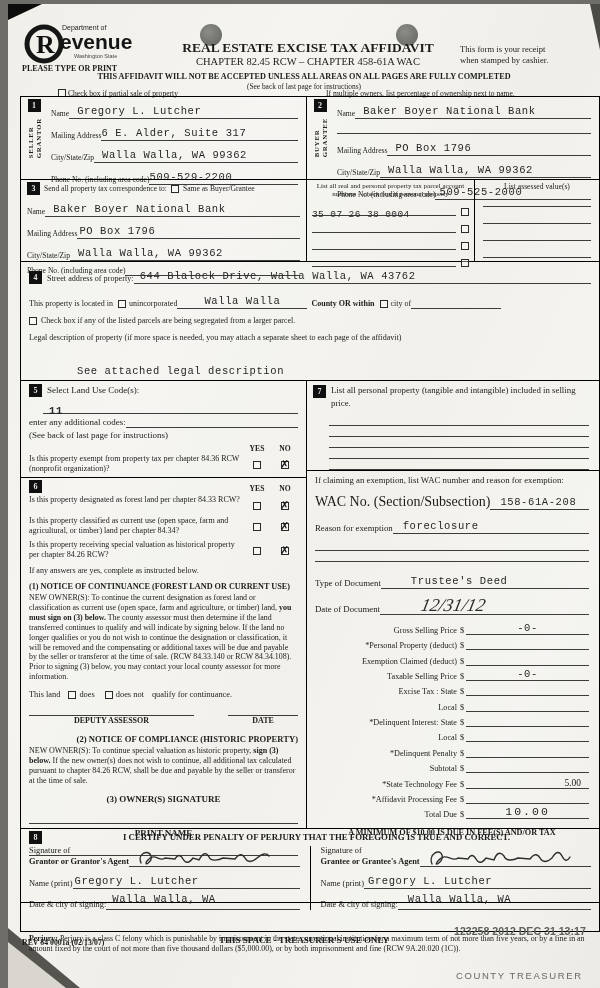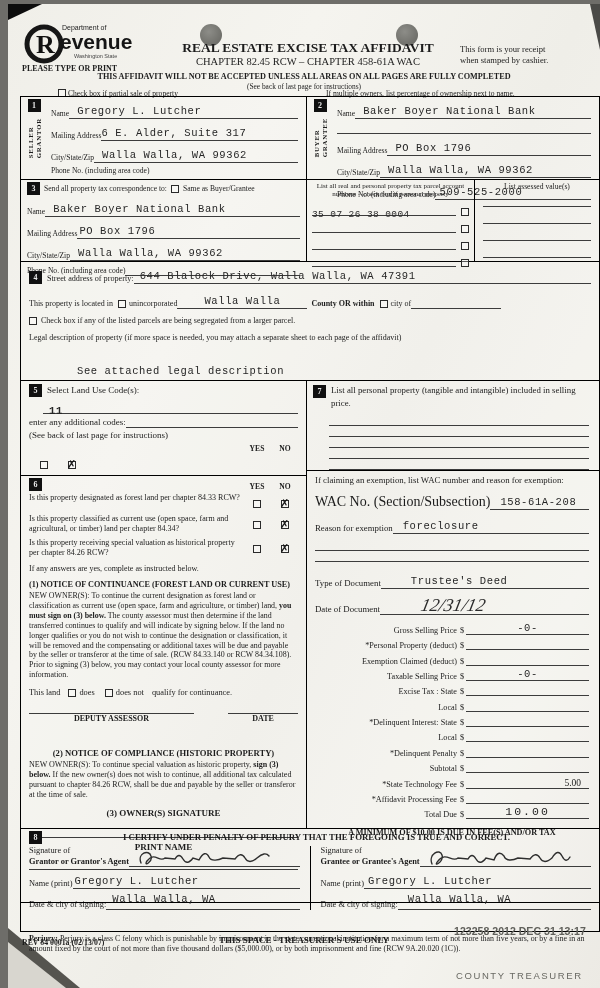--- a/index.html
+++ b/index.html
@@ -119,20 +119,21 @@
           <div class="fline">
               <span class="lbl">Mailing Address</span>
               <span class="val" style="padding-left:0;"><span class="typed">6 E. Alder, Suite 317</span></span>
             </div>
           <div class="fline">
               <span class="lbl">City/State/Zip</span>
               <span class="val"><span class="typed">Walla Walla, WA  99362</span></span>
             </div>
           <div class="fline">
               <span class="lbl">Phone No. (including area code)</span>
+              <span class="val" style="padding-left:0;"><span class="typed">509-529-2200</span></span>
             </div>
         </div>
       </div>
       <div class="vline grow" style="display:flex;">
         <div class="side-strip">
           <div class="num-box">2</div>
           <div class="vert-wrap">
               <span class="vert">BUYER</span>
               <span class="vert">GRANTEE</span>
             </div>
@@ -221,21 +222,21 @@
         <div class="ul" style="height:17px;"></div>
         <div class="ul" style="height:17px;"></div>
         <div class="ul" style="height:17px;"></div>
       </div>
     </div>
 
     <div class="frow" style="height:120px; display:block; padding:3px 8px;">
       <div class="row-f">
         <div class="num-box" style="margin-right:5px;">4</div>
         <span class="lbl" style="font-size:8.2px;">Street address of property:</span>
-        <span class="val ul grow" style="padding-left:6px;"><span class="typed">644 Blalock Drive, Walla Walla, WA  47391</span></span>
+        <span class="val ul grow" style="padding-left:6px;"><span class="typed">644 Blalock Drive, Walla Walla, WA  43762</span></span>
       </div>
       <div class="row-f" style="margin-top:6px;">
         <span class="lbl" style="font-size:8px;">This property is located in</span>
         <span class="cb" style="margin:0 3px 1px 5px;">
             <i></i>
           </span>
         <span class="lbl" style="font-size:8px;">unincorporated</span>
         <span class="ul" style="width:130px; text-align:center;"><span class="typed">Walla Walla</span></span>
         <span class="lbl b" style="font-size:8px; margin-left:4px;">County OR  within</span>
         <span class="cb" style="margin:0 3px 1px 5px;">
@@ -268,20 +269,21 @@
               <span class="lbl" style="font-size:9px;">enter any additional codes:</span>
               <span class="ul grow"></span>
             </div>
           <div class="lbl" style="font-size:9px; margin-top:2px;">(See back of last page for instructions)</div>
           <div class="row-f" style="margin-top:2px;">
             <span class="grow"></span>
             <span class="lbl b" style="width:30px; text-align:center;">YES</span>
             <span class="lbl b" style="width:26px; text-align:center;">NO</span>
           </div>
           <div class="row-f" style="align-items:flex-start; margin-top:1px;">
+            <span class="lbl grow" style="font-size:8px;">Is this property exempt from property tax per chapter 84.36 RCW (nonprofit organization)?</span>
             <span style="width:30px; text-align:center;"><span class="cb"><i></i></span></span>
             <span style="width:26px; text-align:center;"><span class="cb"><i>✗</i></span></span>
           </div>
         </div>
 
         <div class="grow" style="border-top:1px solid #000; padding:2px 8px;">
           <div class="row-f">
             <div class="num-box">6</div>
             <span class="grow"></span>
             <span class="lbl b" style="width:30px; text-align:center;">YES</span>
@@ -320,21 +322,21 @@
           <div class="row-f" style="margin-top:16px;">
             <span class="ul" style="width:165px;"></span>
             <span class="grow"></span>
             <span class="ul" style="width:70px;"></span>
           </div>
           <div class="row-f">
             <span class="lbl b center" style="width:165px; font-size:8px;">DEPUTY ASSESSOR</span>
             <span class="grow"></span>
             <span class="lbl b center" style="width:70px; font-size:8px;">DATE</span>
           </div>
-          <div class="lbl b center" style="font-size:8.6px; margin-top:24px;">(2)  NOTICE OF COMPLIANCE (HISTORIC PROPERTY)</div>
+          <div class="lbl b center" style="font-size:8.6px; margin-top:8px;text-align:right;">(2)  NOTICE OF COMPLIANCE (HISTORIC PROPERTY)</div>
           <div class="lbl" style="font-size:8px; margin-top:1px;"><span>NEW OWNER(S): To continue special valuation as historic property, </span><span class="b">sign (3) below.</span><span> If the new owner(s) does not wish to continue, all additional tax calculated pursuant to chapter 84.26 RCW, shall be due and payable by the seller or transferor at the time of sale.</span></div>
           <div class="lbl b center" style="font-size:9px; margin-top:8px;">(3)  OWNER(S) SIGNATURE</div>
           <div class="ul" style="margin-top:18px;"></div>
           <div class="lbl b center" style="font-size:9px; margin-top:4px;">PRINT NAME</div>
           <div class="ul" style="margin-top:16px;"></div>
         </div>
       </div>
 
       <div class="vline grow" style="display:flex; flex-direction:column; padding:0;">
         <div style="height:99px; padding:3px 10px 0 6px;">

